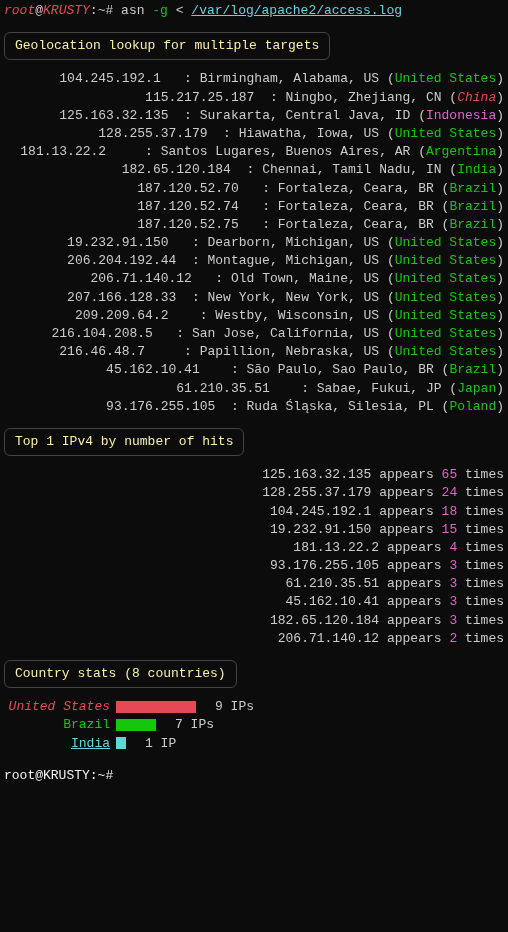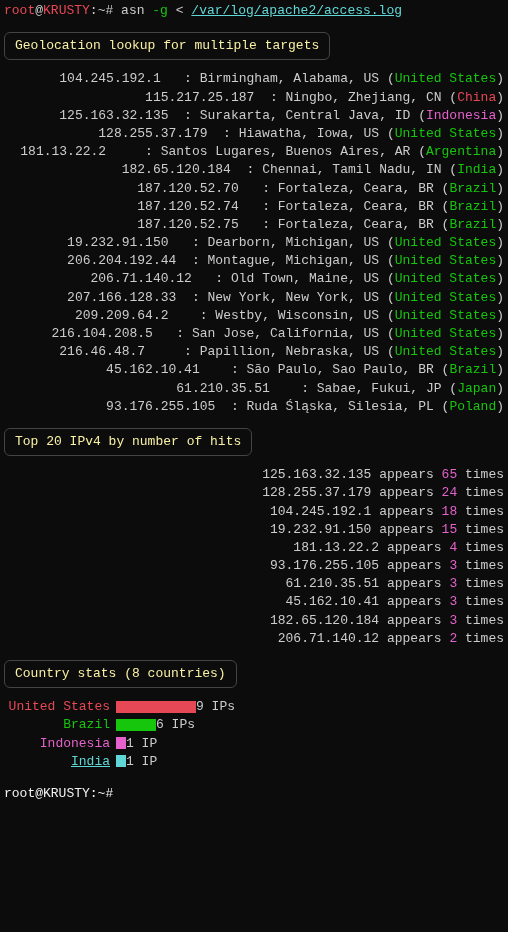--- a/index.html
+++ b/index.html
@@ -6,25 +6,25 @@
   body {
     background: #0c0c0c;
     color: #cccccc;
     font-family: 'Consolas', 'Monaco', 'Courier New', monospace;
     font-size: 13px;
     line-height: 1.4;
     padding: 0;
     width: 508px;
   }
   .prompt-line { padding: 2px 4px; white-space: nowrap; }
-  .red { color: #e74856; }
+  .red { color: #e74856; font-style: italic; }
   .green { color: #16c60c; }
   .cyan { color: #61d6d6; text-decoration: underline; }
   .yellow { color: #f9f1a5; }
-  .magenta { color: #e561cb; }
+  .magenta { color: #e561cb; margin-top: 20px; }
   .white { color: #f2f2f2; }
   .gray { color: #767676; }
   .blue { color: #3b78ff; }
   .box {
     border: 1px solid #444;
     border-radius: 6px;
     display: inline-block;
     padding: 4px 10px;
     margin: 10px 20px 8px 4px;
   }
@@ -39,21 +39,21 @@
   .bar-red { background: #e74856; }
   .bar-green { background: #16c60c; }
   .bar-yellow { background: #f9f1a5; }
   .bar-blue { background: #3b78ff; }
   .bar-magenta { background: #e561cb; }
   .bar-cyan { background: #61d6d6; }
   .bar-white { background: #cccccc; }
   .bar-gray { background: #767676; }
   .stat-row { padding-left: 0; white-space: nowrap; }
   .stat-label { display: inline-block; width: 112px; text-align: right; padding-right: 6px; }
-  .stat-count { color: #cccccc; }
+  .stat-count { padding-left: 6px; color: #cccccc; margin-left: 13px; }
 </style>
 </head>
 <body>
 
 
 
 
 <div class="prompt-line">
   <span class="red">root</span><span>@</span><span class="red">KRUSTY</span><span>:</span><span>~</span><span>#</span>
   <span>asn</span>
@@ -64,34 +64,33 @@
 
 
 <div class="box">
   <span class="box-title">Geolocation lookup for multiple targets</span>
 </div>
 
 <div class="content" id="geo-list"><div class="row"><span>104.245.192.1  </span><span> : </span><span>Birmingham, Alabama, US</span><span> (</span><span class="green">United States</span><span>)</span></div><div class="row"><span>115.217.25.187 </span><span> : </span><span>Ningbo, Zhejiang, CN</span><span> (</span><span class="red">China</span><span>)</span></div><div class="row"><span>125.163.32.135 </span><span> : </span><span>Surakarta, Central Java, ID</span><span> (</span><span class="magenta">Indonesia</span><span>)</span></div><div class="row"><span>128.255.37.179 </span><span> : </span><span>Hiawatha, Iowa, US</span><span> (</span><span class="green">United States</span><span>)</span></div><div class="row"><span>181.13.22.2    </span><span> : </span><span>Santos Lugares, Buenos Aires, AR</span><span> (</span><span class="green">Argentina</span><span>)</span></div><div class="row"><span>182.65.120.184 </span><span> : </span><span>Chennai, Tamil Nadu, IN</span><span> (</span><span class="green">India</span><span>)</span></div><div class="row"><span>187.120.52.70  </span><span> : </span><span>Fortaleza, Ceara, BR</span><span> (</span><span class="green">Brazil</span><span>)</span></div><div class="row"><span>187.120.52.74  </span><span> : </span><span>Fortaleza, Ceara, BR</span><span> (</span><span class="green">Brazil</span><span>)</span></div><div class="row"><span>187.120.52.75  </span><span> : </span><span>Fortaleza, Ceara, BR</span><span> (</span><span class="green">Brazil</span><span>)</span></div><div class="row"><span>19.232.91.150  </span><span> : </span><span>Dearborn, Michigan, US</span><span> (</span><span class="green">United States</span><span>)</span></div><div class="row"><span>206.204.192.44 </span><span> : </span><span>Montague, Michigan, US</span><span> (</span><span class="green">United States</span><span>)</span></div><div class="row"><span>206.71.140.12  </span><span> : </span><span>Old Town, Maine, US</span><span> (</span><span class="green">United States</span><span>)</span></div><div class="row"><span>207.166.128.33 </span><span> : </span><span>New York, New York, US</span><span> (</span><span class="green">United States</span><span>)</span></div><div class="row"><span>209.209.64.2   </span><span> : </span><span>Westby, Wisconsin, US</span><span> (</span><span class="green">United States</span><span>)</span></div><div class="row"><span>216.104.208.5  </span><span> : </span><span>San Jose, California, US</span><span> (</span><span class="green">United States</span><span>)</span></div><div class="row"><span>216.46.48.7    </span><span> : </span><span>Papillion, Nebraska, US</span><span> (</span><span class="green">United States</span><span>)</span></div><div class="row"><span>45.162.10.41   </span><span> : </span><span>São Paulo, Sao Paulo, BR</span><span> (</span><span class="green">Brazil</span><span>)</span></div><div class="row"><span>61.210.35.51   </span><span> : </span><span>Sabae, Fukui, JP</span><span> (</span><span class="green">Japan</span><span>)</span></div><div class="row"><span>93.176.255.105 </span><span> : </span><span>Ruda Śląska, Silesia, PL</span><span> (</span><span class="green">Poland</span><span>)</span></div></div>
 
 
 <div class="box">
-  <span class="box-title">Top 20 IPv4 by number of hits</span>
+  <span class="box-title">Top 1 IPv4 by number of hits</span>
 </div>
 
 <div class="content" id="hits-list"><div class="row"><span> 125.163.32.135</span><span> appears </span><span class="magenta">65</span><span> times</span></div><div class="row"><span> 128.255.37.179</span><span> appears </span><span class="magenta">24</span><span> times</span></div><div class="row"><span>  104.245.192.1</span><span> appears </span><span class="magenta">18</span><span> times</span></div><div class="row"><span>  19.232.91.150</span><span> appears </span><span class="magenta">15</span><span> times</span></div><div class="row"><span>    181.13.22.2</span><span> appears </span><span class="magenta">4</span><span> times</span></div><div class="row"><span> 93.176.255.105</span><span> appears </span><span class="magenta">3</span><span> times</span></div><div class="row"><span>   61.210.35.51</span><span> appears </span><span class="magenta">3</span><span> times</span></div><div class="row"><span>   45.162.10.41</span><span> appears </span><span class="magenta">3</span><span> times</span></div><div class="row"><span> 182.65.120.184</span><span> appears </span><span class="magenta">3</span><span> times</span></div><div class="row"><span>  206.71.140.12</span><span> appears </span><span class="magenta">2</span><span> times</span></div></div>
 
 
 <div class="box">
   <span class="box-title">Country stats (8 countries)</span>
 </div>
 
 <div class="content" id="stats-list" style="white-space:normal;">
     <div class="stat-row"><span class="stat-label red">United States</span><span class="bar bar-red" style="width: 80px;"></span><span class="stat-count">9 IPs</span></div>
-    <div class="stat-row"><span class="stat-label green">Brazil</span><span class="bar bar-green" style="width: 40px;"></span><span class="stat-count">6 IPs</span></div>
-    <div class="stat-row"><span class="stat-label magenta">Indonesia</span><span class="bar bar-magenta" style="width: 10px;"></span><span class="stat-count">1 IP</span></div>
+    <div class="stat-row"><span class="stat-label green">Brazil</span><span class="bar bar-green" style="width: 40px;"></span><span class="stat-count">7 IPs</span></div>
     <div class="stat-row"><span class="stat-label cyan">India</span><span class="bar bar-cyan" style="width: 10px;"></span><span class="stat-count">1 IP</span></div>
   </div>
 
 <div style="height:10px"></div>
 <div class="prompt-line">
   <span class="white">root@KRUSTY:~#</span>
 </div>
 
 
 

